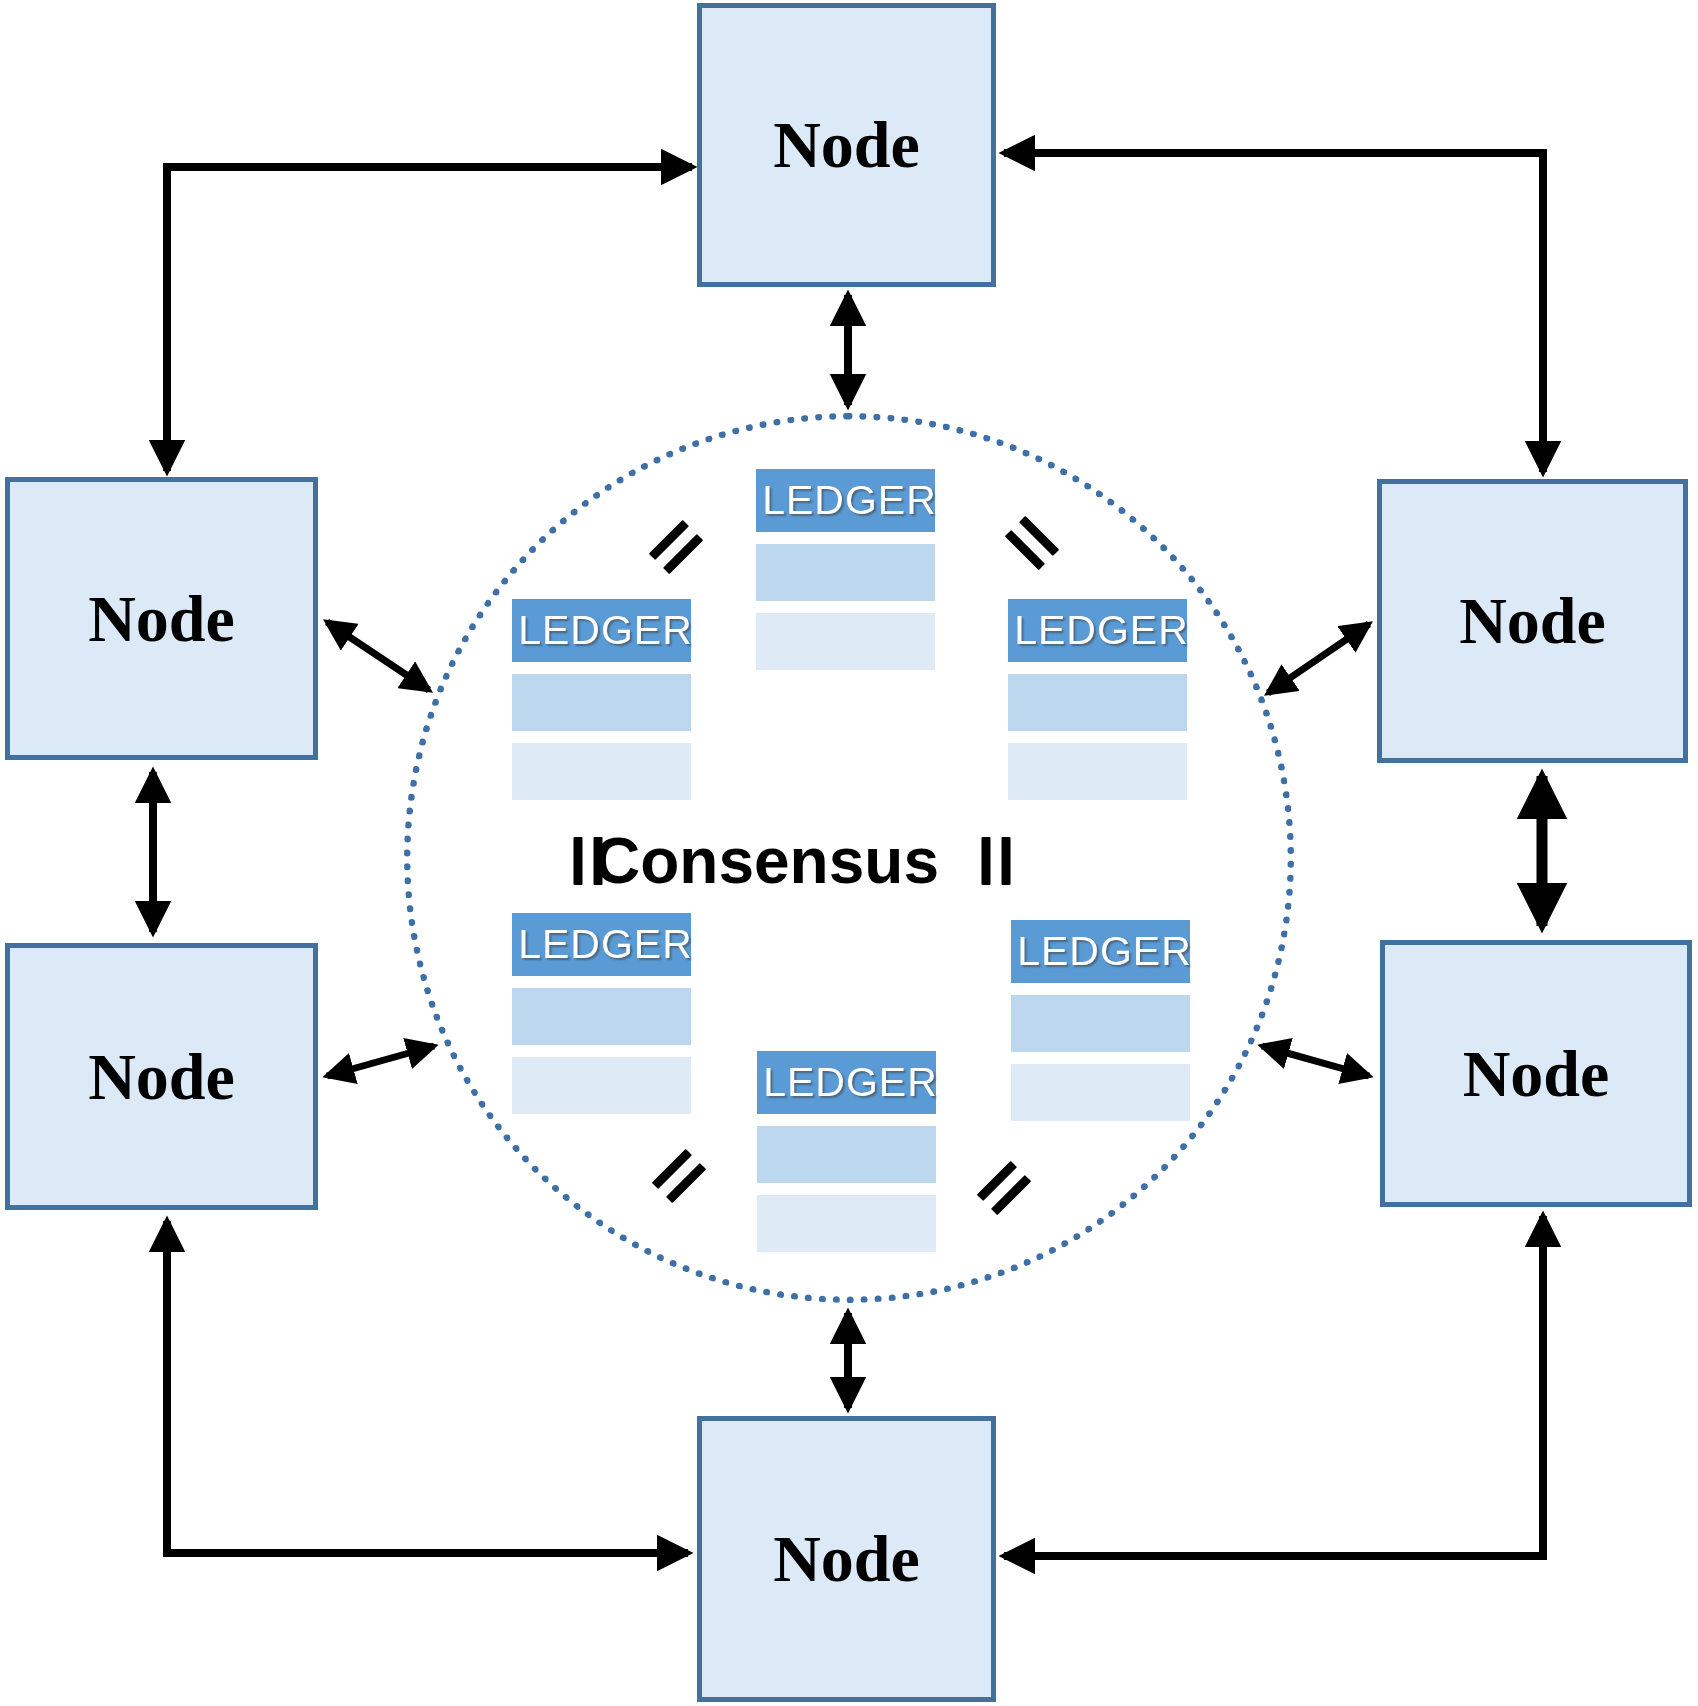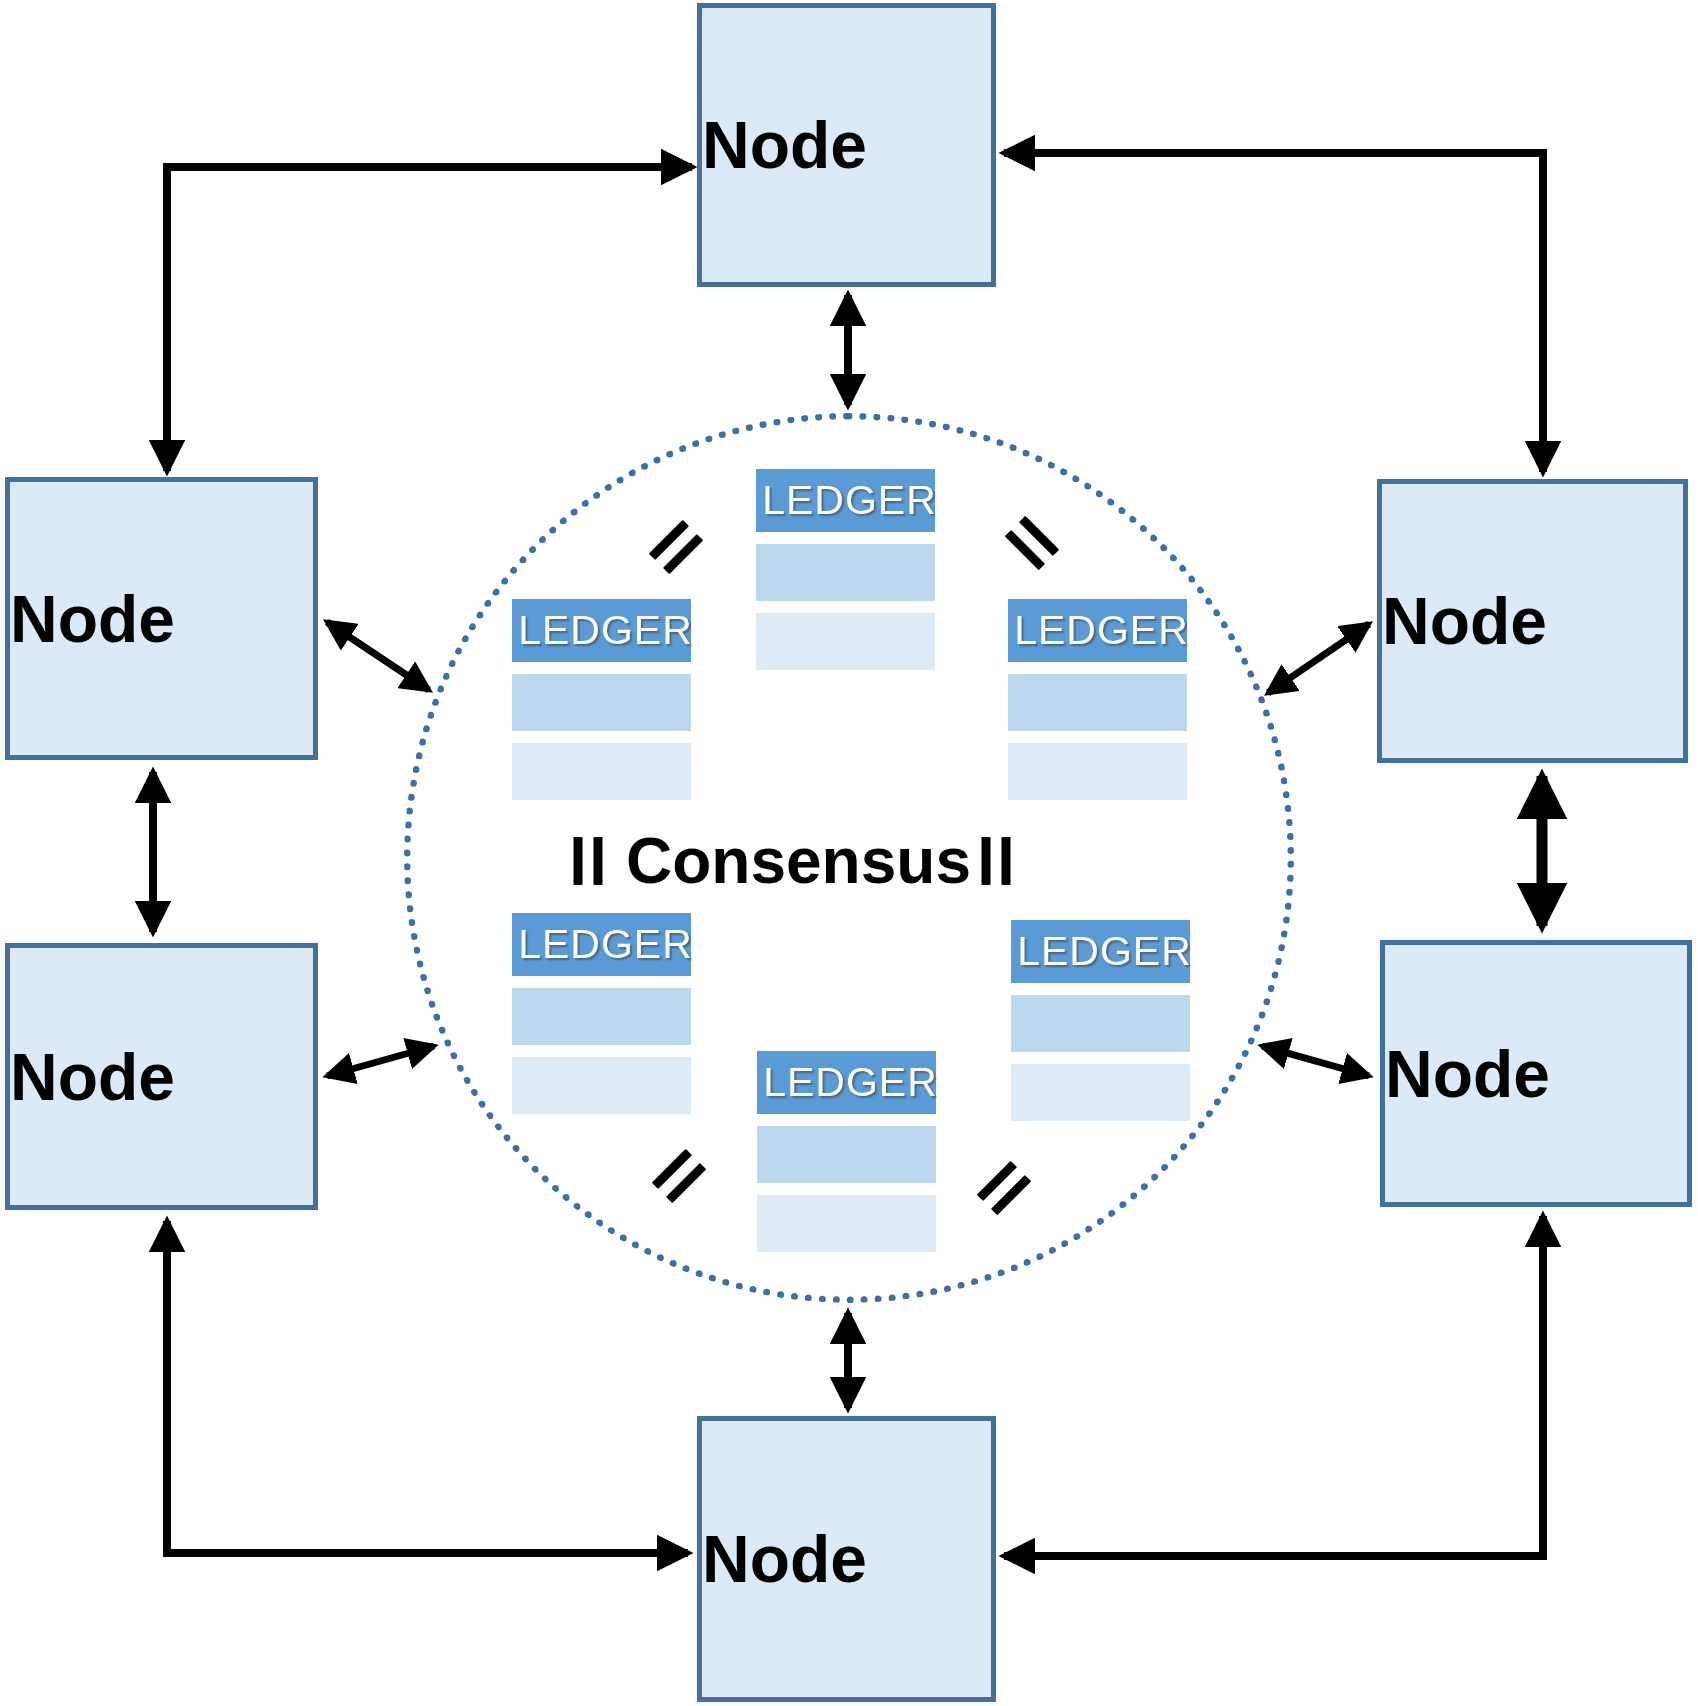--- a/index.html
+++ b/index.html
@@ -6,21 +6,21 @@
   #canvas {
     position:relative; width:1698px; height:1706px; background:#fff;
     overflow:hidden; font-family:"Liberation Sans", sans-serif;
   }
 
   
   .node {
     position:absolute; box-sizing:border-box;
     background:var(--node-fill,#dce9f6);
     border:5px solid var(--node-border,#41719c);
-    display:flex; align-items:center; 
+    display:flex; align-items:center; justify-content:center;font-family:Liberation Serif, serif;
   }
   .node-label {
     font-size:66px; font-weight:bold; color:#000; letter-spacing:0px;
   }
 
   
   .ring {
     position:absolute; left:404px; top:413px; width:890px; height:890px;
     box-sizing:border-box; border:7px dotted var(--circle-dot,#3e6fa6);
     border-radius:50%;
@@ -39,21 +39,21 @@
   .row-a { background:var(--ledger-row1,#bdd7ee); }
   .row-b { background:var(--ledger-row2,#deebf7); }
 
   
   .equals { position:absolute; width:48px; height:29px; }
   .equals .bar { height:9px; background:#000; border-radius:1px; }
   .equals .bar + .bar { margin-top:11px; }
 
   
   .consensus {
-    position:absolute; left:576px; top:827px; width:445px; height:70px;
+    position:absolute; left:544px; top:827px; width:445px; height:70px;
     text-align:center; font-size:64px; line-height:68px; font-weight:bold; color:#000;
   }
 
   
   #arrows { position:absolute; left:0; top:0; pointer-events:none; }
   .arrow { fill:none; stroke:var(--arrow-black,#000); stroke-width:8; }
   .arrow.thin  { stroke-width:7; }
   .arrow.thick { stroke-width:11; }
 </style>
 </head>

